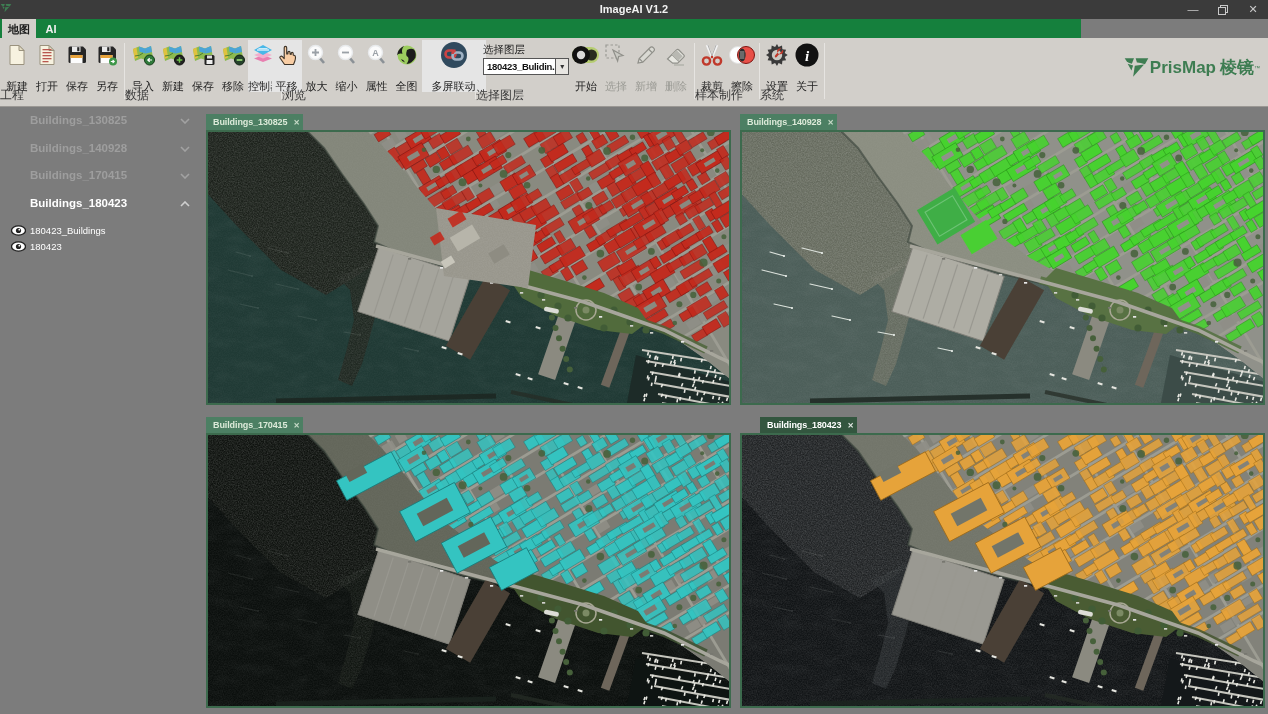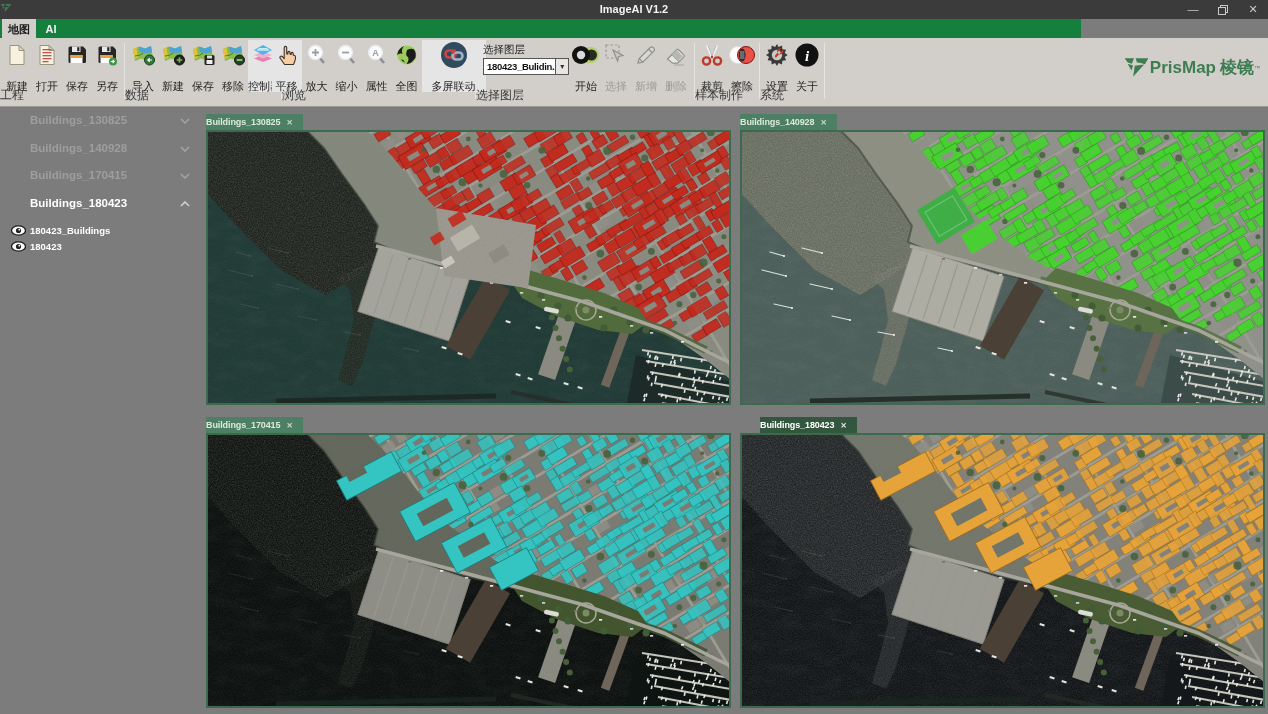--- a/index.html
+++ b/index.html
@@ -27,23 +27,23 @@
 .cbtn{width:13px;height:17px;background:#e8e6e2;border:1px solid #555;border-left:none;font-size:8px;line-height:16px;text-align:center;color:#333}
 .brand{position:absolute;right:8px;top:18px;display:flex;align-items:center;color:#3e7d52}
 .brand .bt{font-size:17px;font-weight:bold;letter-spacing:0;}
 .brand .bc{font-size:17px;font-weight:bold;margin-left:4px}
 .brand .tm{font-size:6px;vertical-align:top}
 .main{position:absolute;left:0;top:107px;width:1268px;height:607px;background:#7c7c7c}
 .side{position:absolute;left:0;top:0;width:206px;height:607px}
 .titem{position:relative;height:27.5px;padding:7px 16px 0 30px;font-size:11.5px;font-weight:bold;color:#9e9e9e;display:flex;justify-content:space-between;align-items:flex-start}
 .titem.on{color:#fff}
 .titem svg{margin-top:4px}
-.tchild{height:16px;padding:2px 0 0 11px;margin-top:0;font-size:9.5px;font-weight:bold;color:#fff;display:flex;align-items:center}
+.tchild{height:16px;padding:2px 0 0 11px;margin-top:0;font-size:9.5px;font-weight:normal;color:#fff;display:flex;align-items:center}
 .tchild span{margin-left:4px}
-.ptab{position:absolute;width:97px;height:16px;background:#4c7f63;color:#dcead9;font-size:9px;font-weight:bold;line-height:16px;letter-spacing:-0.1px}
+.ptab{position:absolute;width:97px;height:16px;background:#4c7f63;color:#dcead9;font-size:9px;font-weight:bold;line-height:16px;padding-left:7px;letter-spacing:-0.1px}
 .ptab.act{background:#33563f;color:#fff}
 .px{margin-left:6px;font-size:7.5px;opacity:0.85}
 .pmap{position:absolute;width:525px;height:275px;border:2px solid #3c6a4d;background:#1c2a26}
 .pmap svg{display:block}
 </style></head><body>
 <svg width="0" height="0" style="position:absolute">
     <defs>
       <filter id="fspk" x="0" y="0" width="100%" height="100%">
         <feTurbulence type="fractalNoise" baseFrequency="0.8" numOctaves="2" seed="7" stitchTiles="stitch"></feTurbulence>
         <feColorMatrix type="matrix" values="0 0 0 0 1  0 0 0 0 1  0 0 0 0 1  0.9 0 0 0 -0.25"></feColorMatrix>

